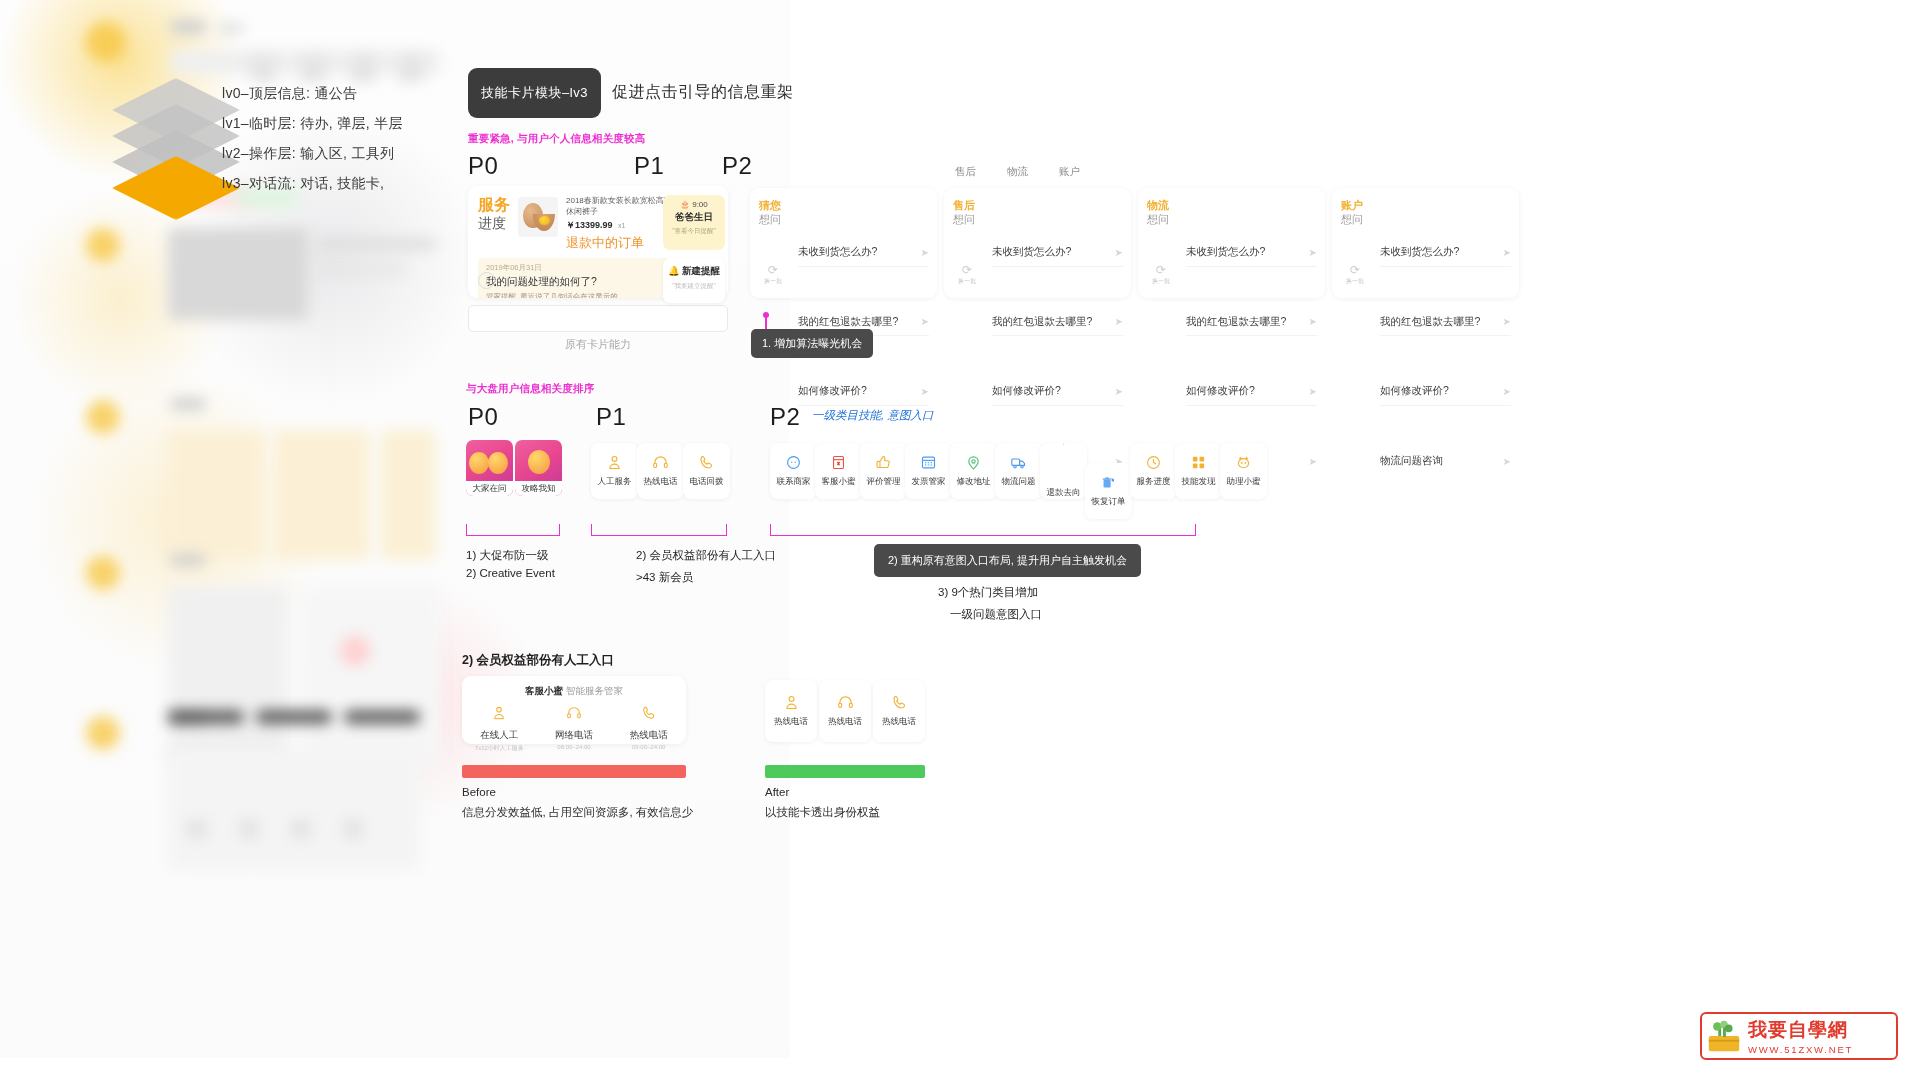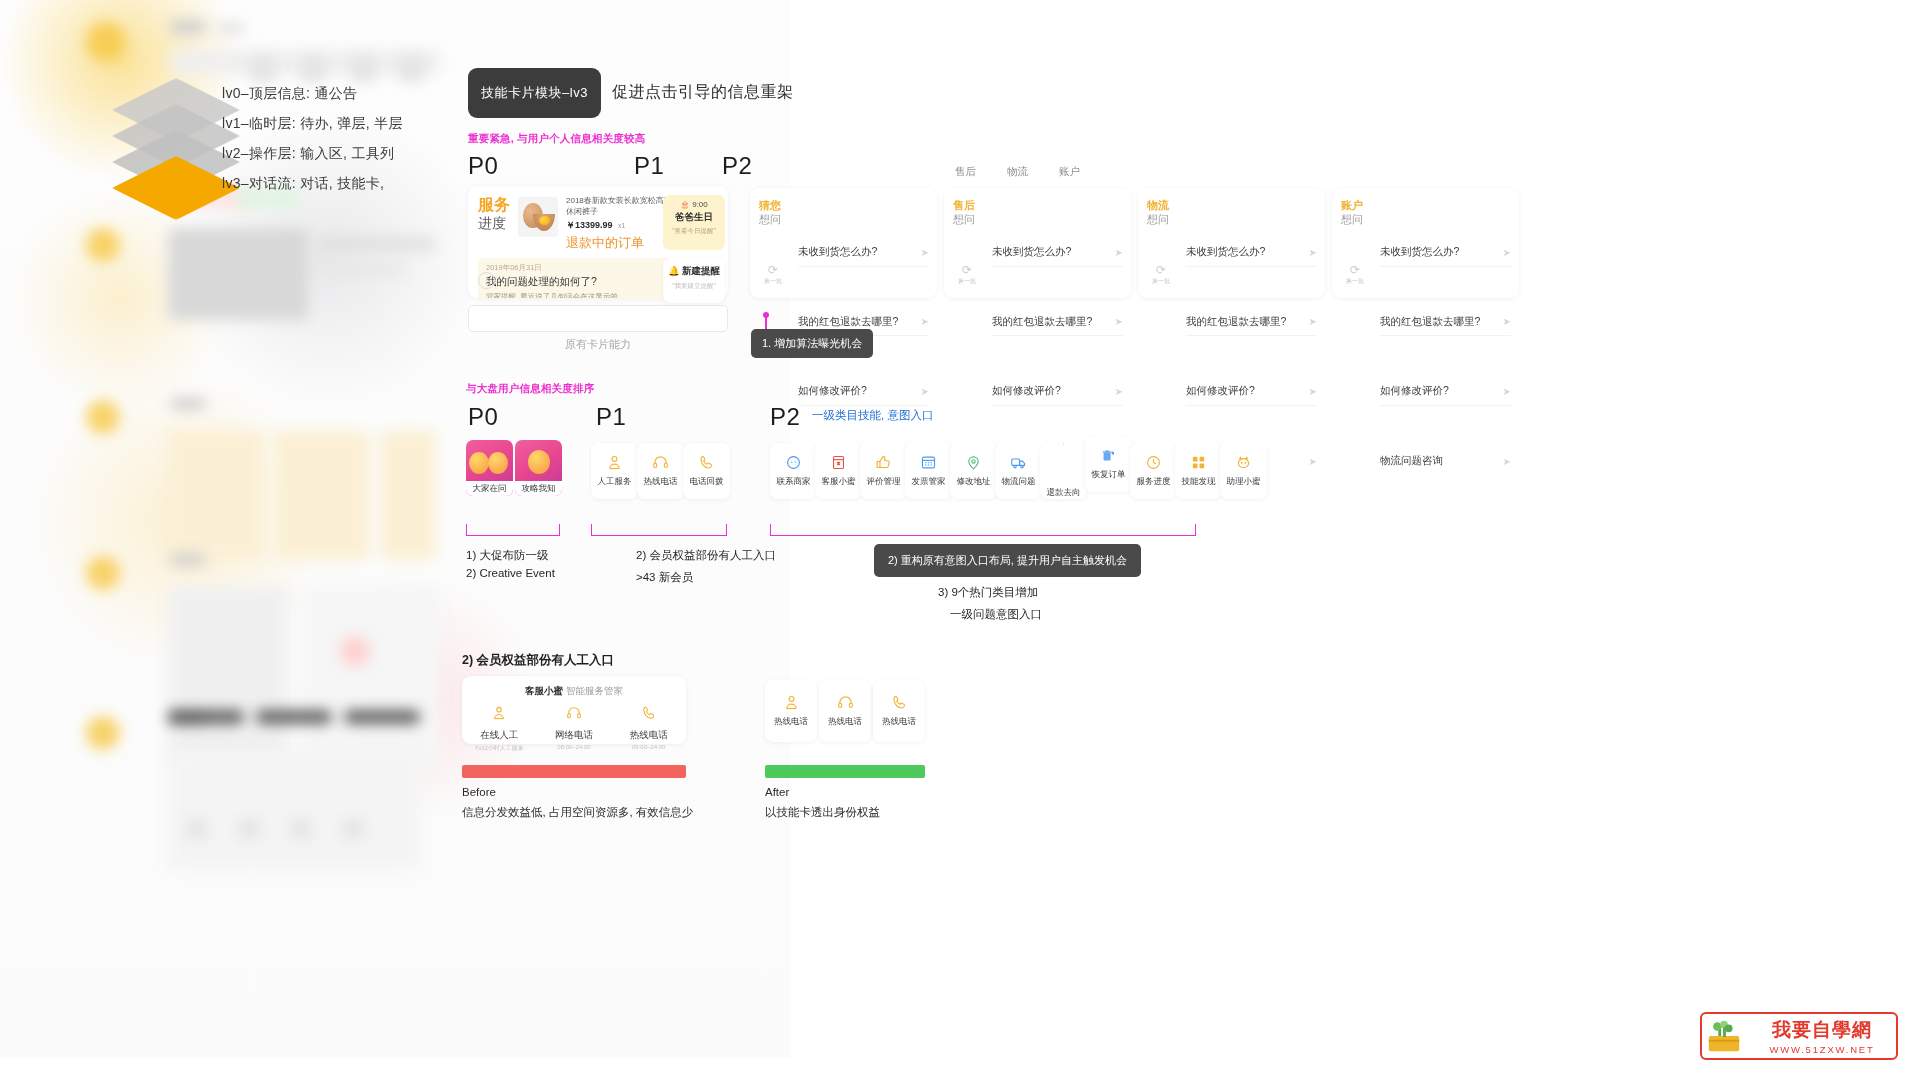--- a/index.html
+++ b/index.html
@@ -159,21 +159,21 @@
   .bar { position:absolute; height:13px; border-radius:2px; }
   .bar-lbl { position:absolute; font-size:11.5px; color:#2b2b2b; }
   .bar-desc { position:absolute; font-size:11.5px; color:#2b2b2b; white-space:nowrap; }
 
   
   #watermark { position:absolute; right:22px; bottom:20px; width:198px; height:48px;
                background:#ffffff; border:2px solid #e23b2e; border-radius:6px;
                display:flex; align-items:center; overflow:hidden; }
   #wm-icon { width:44px; height:44px; flex:0 0 44px; position:relative;
              display:flex; align-items:center; justify-content:center; }
-  #wm-text { flex:1; padding-left:2px;text-align:center; }
+  #wm-text { flex:1; padding-left:2px; }
   #wm-text .l1 { font-size:19px; color:#e23b2e; font-weight:bold; letter-spacing:1px; }
   #wm-text .l2 { font-size:9.5px; color:#e23b2e; letter-spacing:1.8px; margin-top:1px; }
 </style>
 </head>
 <body>
 
 <div id="bg-blur-panel">
   <div class="ghost" style="left:86px;  top:22px;  width:40px; height:40px; border-radius:50%; background:#f7c948; opacity:.85;"></div>
   <div class="ghost" style="left:170px; top:20px;  width:36px; height:14px; background:#cfcfcf;"></div>
   <div class="ghost" style="left:218px; top:24px;  width:26px; height:9px;  background:#dcdcdc;"></div>
@@ -411,21 +411,21 @@
 
 <div class="anno-dot" style="left:763px; top:312px;"></div>
 <div class="anno-line" style="left:765px; top:315px; width:1.6px; height:16px;"></div>
 <div class="anno-pill" style="left:751px; top:329px;">1. 增加算法曝光机会</div>
 
 <div class="magenta-note" style="position:absolute;left:466px;top:382px;">与大盘用户信息相关度排序</div>
 
 <div class="p-label" style="position:absolute;left:468px;top:403px;">P0</div>
 <div class="p-label" style="position:absolute;left:596px;top:403px;">P1</div>
 <div class="p-label" style="position:absolute;left:770px;top:403px;">P2</div>
-<div style="position:absolute;left:812px;top:408px;font-size:11.5px;color:#1f6fd6;">一级类目技能, 意图入口</div>
+<div style="position:absolute;left:812px;top:408px;font-size:11.5px;color:#1f6fd6;font-style:italic;">一级类目技能, 意图入口</div>
 
 <div class="promo" style="position:absolute;left:466px;top:440px;">
   <div class="peach" style="left:3px;  top:12px; width:20px;height:22px;"></div>
   <div class="peach" style="left:22px; top:12px; width:20px;height:22px;"></div>
   <div class="cap">大家在问</div>
 </div>
 <div class="promo" style="position:absolute;left:515px;top:440px;">
   <div class="peach" style="left:13px; top:10px; width:22px;height:24px;"></div>
   <div class="cap">攻略我知</div>
 </div>
@@ -503,21 +503,21 @@
 <div class="icon-chip" style="position:absolute;left:1040px;top:443px;gap:36px;">
   <svg width="17" height="17" viewBox="0 0 24 24" fill="none" stroke="#f2b233" stroke-width="1.6">
     <path d="M12 4v16"></path>
       <path d="M8 8h8"></path>
       <path d="M8 12h8"></path>
       <path d="M16 18c2-1.5 2.6-4 1.5-6"></path>
       <path d="M17.8 14.4l-.3-2.4 2.4.6"></path>
     </svg>
   <div class="lbl">退款去向</div>
 </div>
-<div class="icon-chip" style="position:absolute;left:1085px;top:436px;text-align:right;">
+<div class="icon-chip" style="position:absolute;left:1085px;top:463px;text-align:right;">
   <svg width="17" height="17" viewBox="0 0 24 24" fill="none" stroke="#4a9bf0" stroke-width="1.6">
     <rect x="5" y="8" width="10" height="11" rx="1.4" fill="#4a9bf0" stroke="none" opacity=".85"></rect>
       <path d="M4 7.2h12"></path>
       <path d="M8.3 7.2V5.6h3.4v1.6"></path>
       <path d="M16.5 6.2a4 4 0 0 1 2.3 3.6"></path>
       <path d="M18.9 7l0 2.8-2.4-.8"></path>
     </svg>
   <div class="lbl">恢复订单</div>
 </div>
 <div class="icon-chip" style="position:absolute;left:1130px;top:443px;">

